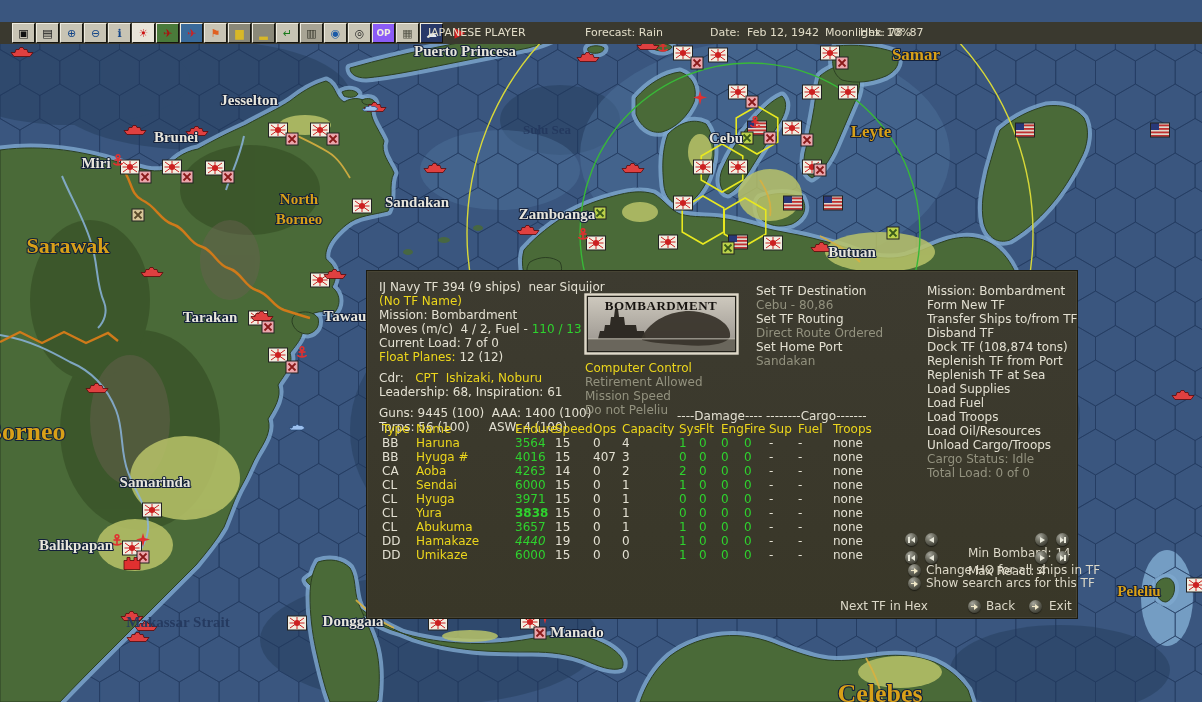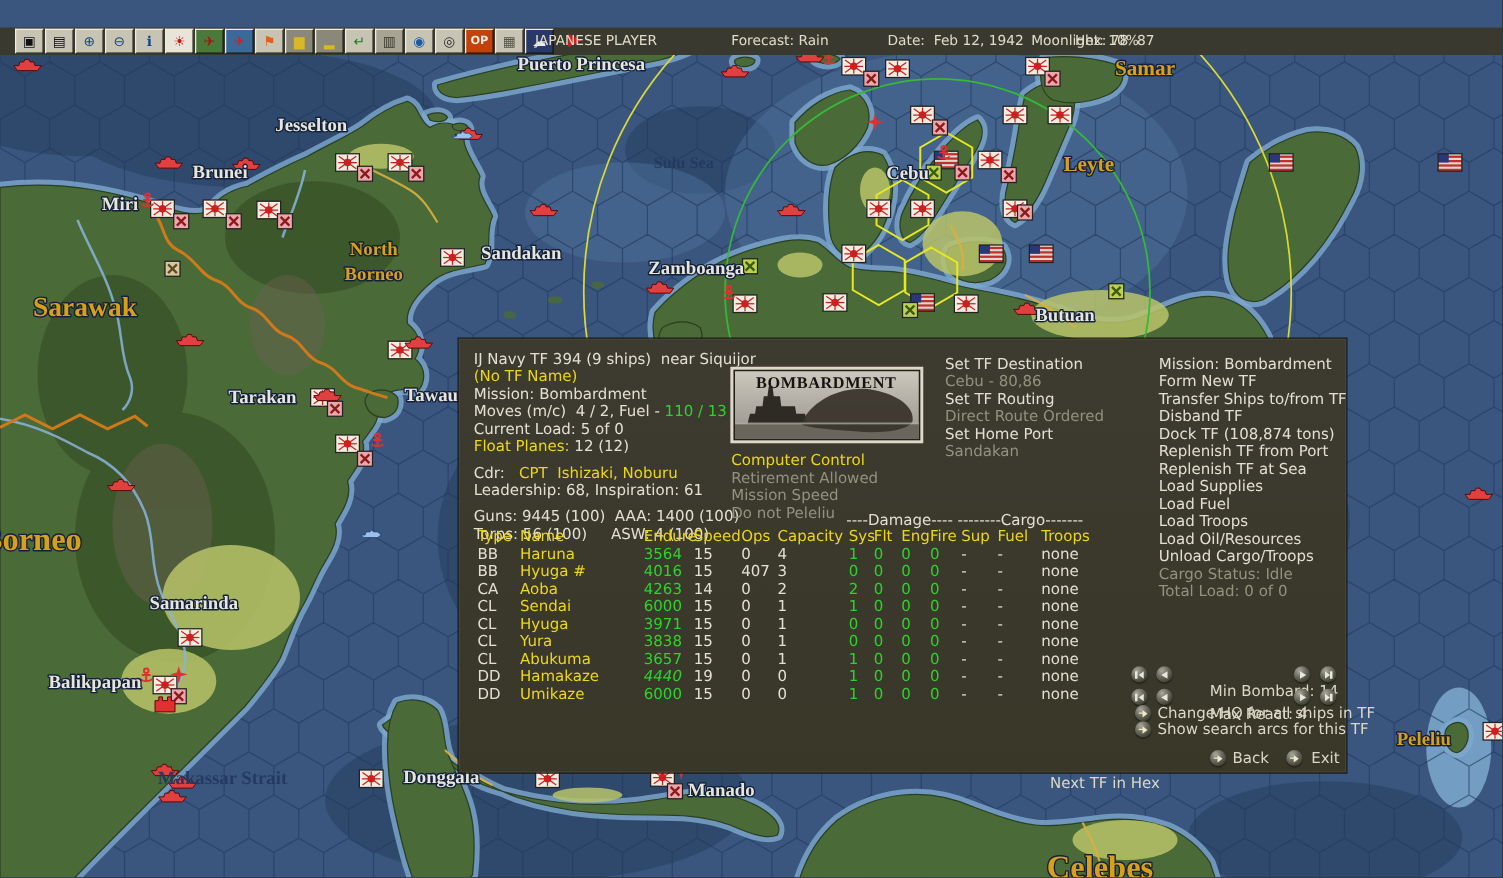--- a/index.html
+++ b/index.html
@@ -121,21 +121,21 @@
         </div>
         <div class="tbtn" style="background: rgb(168, 164, 148);">
           <span class="tglyph" style="color: rgb(51, 51, 40);">▥</span>
         </div>
         <div class="tbtn" style="background: rgb(200, 196, 180);">
           <span class="tglyph" style="color: rgb(26, 90, 168);">◉</span>
         </div>
         <div class="tbtn" style="background: rgb(200, 196, 180);">
           <span class="tglyph" style="color: rgb(34, 34, 34);">◎</span>
         </div>
-        <div class="tbtn" style="background: #c2410c;">
+        <div class="tbtn" style="background: #8b5cf6;">
           <span class="tglyph" style="color: rgb(240, 237, 224); font-size: 9px; font-weight: bold;">OP</span>
         </div>
         <div class="tbtn" style="background: rgb(200, 196, 180);">
           <span class="tglyph" style="color: rgb(85, 85, 72);">▦</span>
         </div>
         <div class="tbtn" style="background: rgb(40, 56, 104);">
           <span class="tglyph" style="color: rgb(232, 236, 244);">☁</span>
         </div>
       </div>
     <div class="playbtn">
@@ -462,21 +462,21 @@
         </g>
     </svg>
   </div>
 
   <div class="tf-panel">
     <div id="tf-info">
         <div class="pline"><span class="w">IJ Navy TF 394 (9 ships)  near Siquijor</span></div>
         <div class="pline"><span class="y">(No TF Name)</span></div>
         <div class="pline"><span class="w">Mission: Bombardment</span></div>
         <div class="pline"><span class="w">Moves (m/c)  4 / 2, Fuel - </span><span class="g">110 / 13 (2)</span></div>
-        <div class="pline"><span class="w">Current Load: 5 of 0</span></div>
+        <div class="pline"><span class="w">Current Load: 7 of 0</span></div>
         <div class="pline"><span class="y">Float Planes: </span><span class="w">12 (12)</span></div>
         <div class="igap"></div>
         <div class="pline"><span class="w">Cdr:   </span><span class="y">CPT  Ishizaki, Noburu</span></div>
         <div class="pline"><span class="w">Leadership: 68, Inspiration: 61</span></div>
         <div class="igap"></div>
         <div class="pline"><span class="w">Guns: 9445 (100)  AAA: 1400 (100)</span></div>
         <div class="pline"><span class="w">Torps: 56 (100)     ASW: 4 (100)</span></div>
       </div>
 
     <svg id="plaque" viewBox="0 0 155 62">
@@ -618,21 +618,21 @@
           <span class="g" style="width: 22px;">0</span>
           <span class="g" style="width: 23px;">0</span>
           <span class="g" style="width: 25px;">0</span>
           <span class="w" style="width: 29px;">-</span>
           <span class="w" style="width: 35px;">-</span>
           <span class="w" style="width: 60px;">none</span>
         </div>
         <div class="trow">
           <span class="w" style="width: 34px;">CL</span>
           <span class="y" style="width: 99px;">Yura</span>
-          <span class="g" style="width: 40px;">3838</span>
+          <span class="g" style="width: 40px; font-weight: bold;">3838</span>
           <span class="w" style="width: 38px;">15</span>
           <span class="w" style="width: 29px;">0</span>
           <span class="w" style="width: 57px;">1</span>
           <span class="g" style="width: 20px;">0</span>
           <span class="g" style="width: 22px;">0</span>
           <span class="g" style="width: 23px;">0</span>
           <span class="g" style="width: 25px;">0</span>
           <span class="w" style="width: 29px;">-</span>
           <span class="w" style="width: 35px;">-</span>
           <span class="w" style="width: 60px;">none</span>
@@ -698,19 +698,19 @@
       <span>Max React:</span><span>&nbsp;</span><span>4</span>
     </div>
     <span class="rbtn r" style="left:668px;top:280px;"></span>
     <span class="rbtn rr" style="left:689px;top:280px;"></span>
 
     <span class="rbtn go" style="left:541px;top:293px;"></span>
     <div class="ctl-label" style="left:559px;top:292px;">Change HQ for all ships in TF</div>
     <span class="rbtn go" style="left:541px;top:306px;"></span>
     <div class="ctl-label" style="left:559px;top:305px;">Show search arcs for this TF</div>
 
-    <div class="ctl-label" style="left:473px;top:348px;">Next TF in Hex</div>
+    <div class="ctl-label" style="left:473px;top:328px;">Next TF in Hex</div>
     <span class="rbtn go" style="left:601px;top:329px;"></span>
     <div class="ctl-label" style="left:619px;top:328px;">Back</div>
     <span class="rbtn go" style="left:662px;top:329px;"></span>
     <div class="ctl-label" style="left:682px;top:328px;">Exit</div>
   </div>
 </div>
 
 </body></html>

